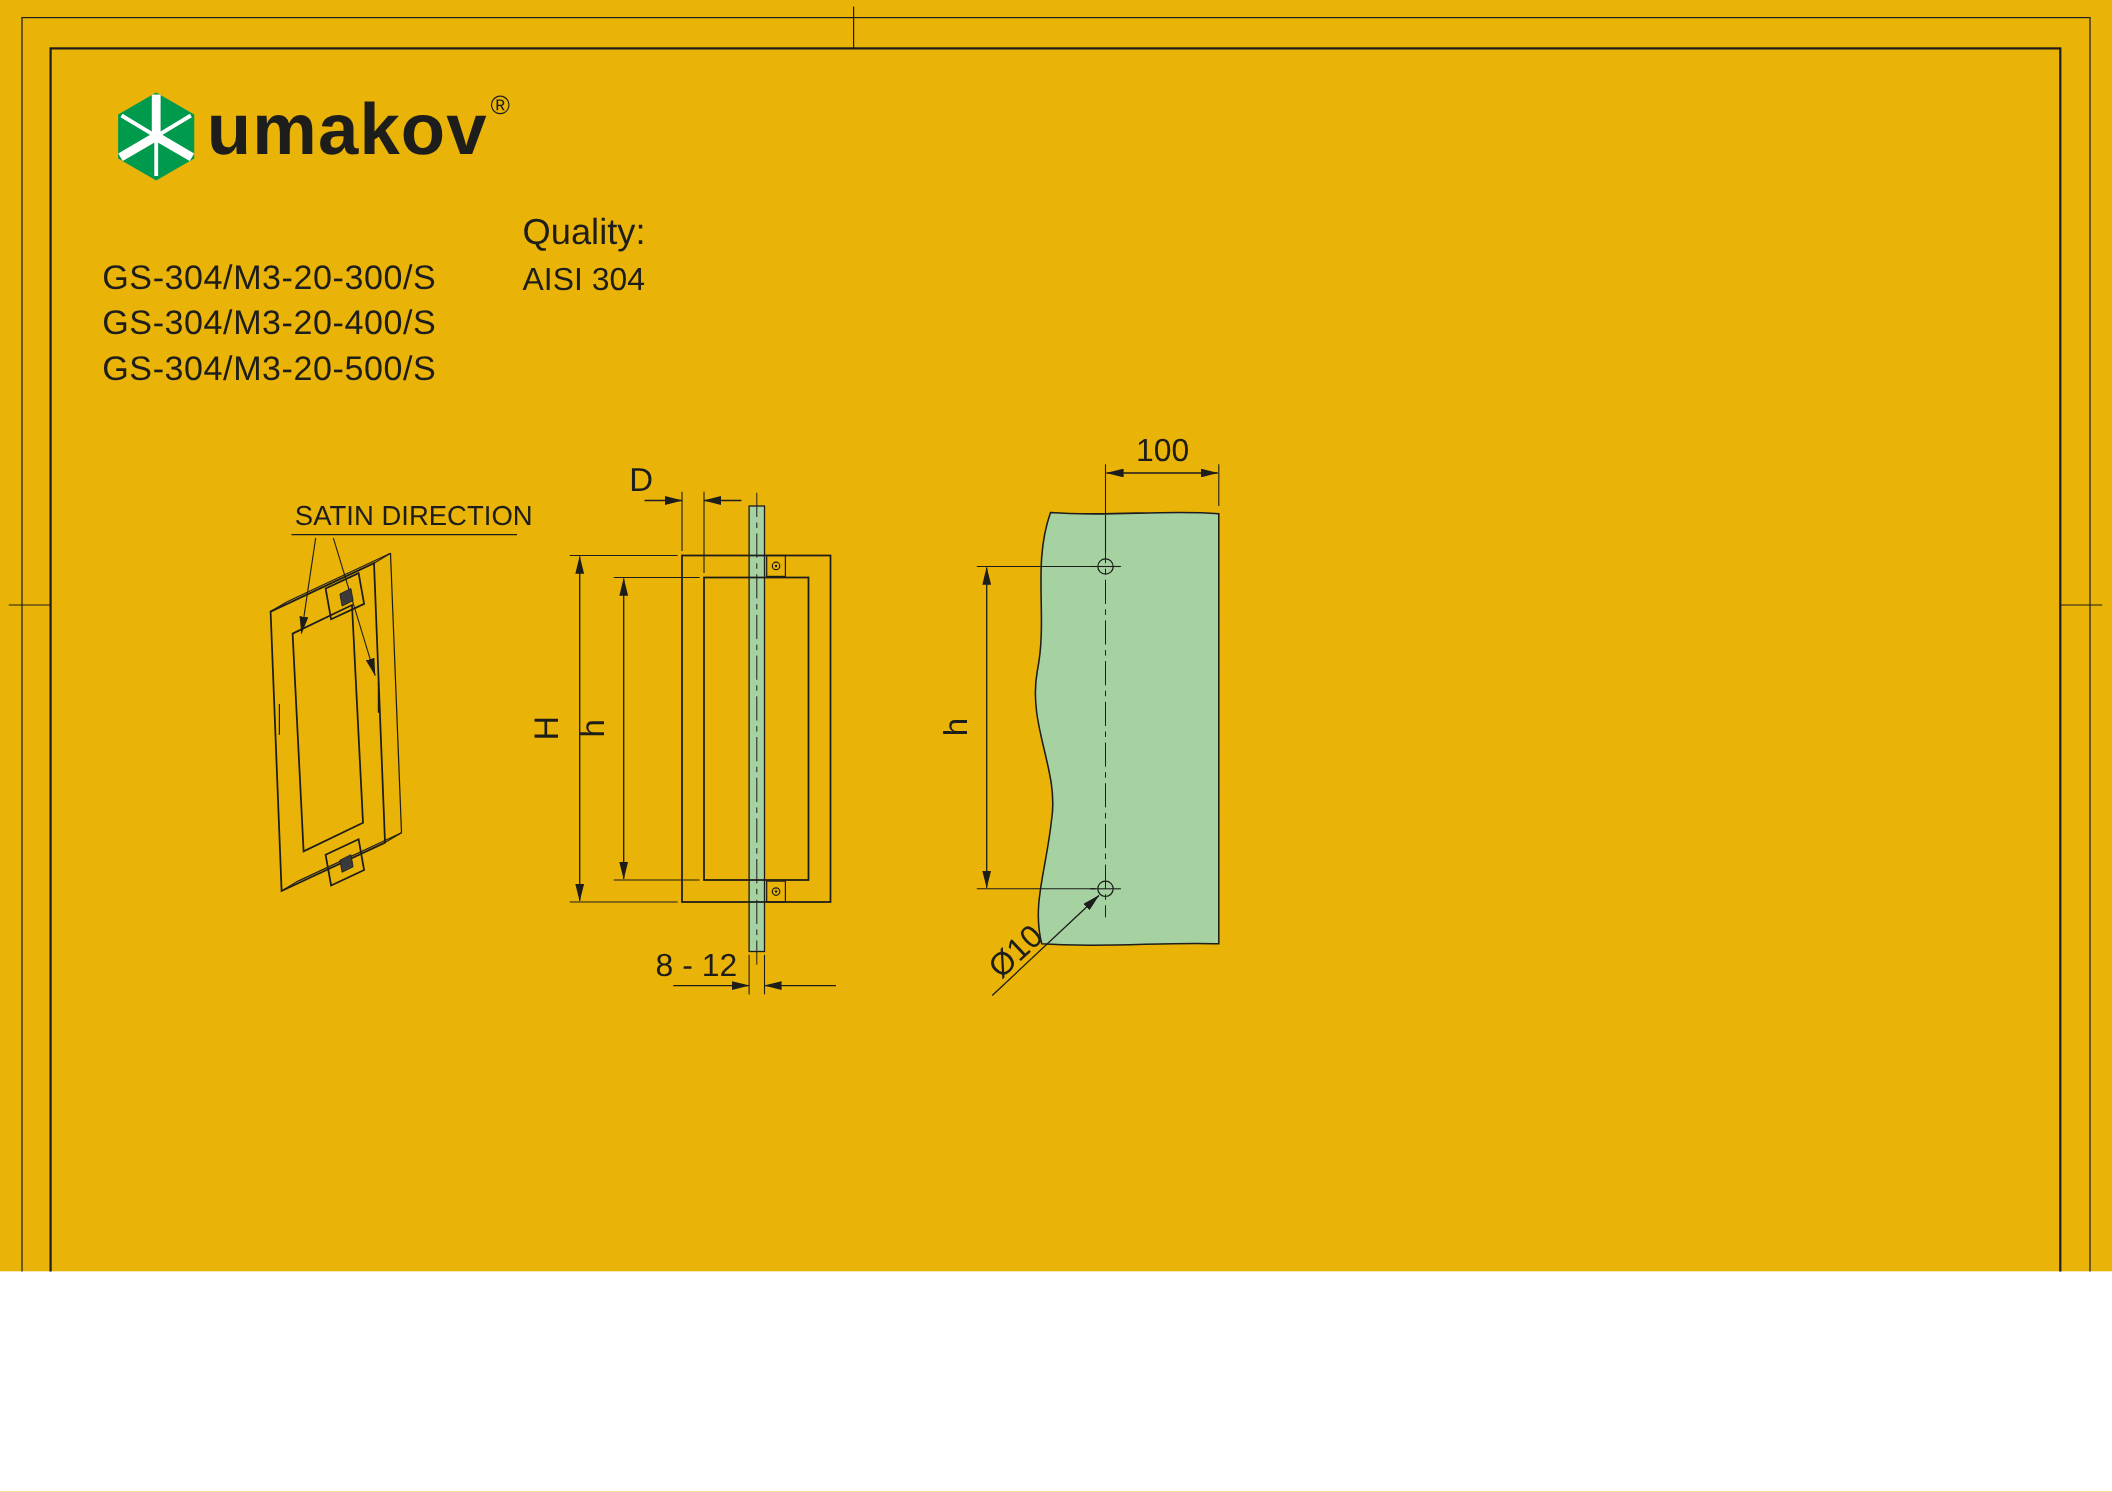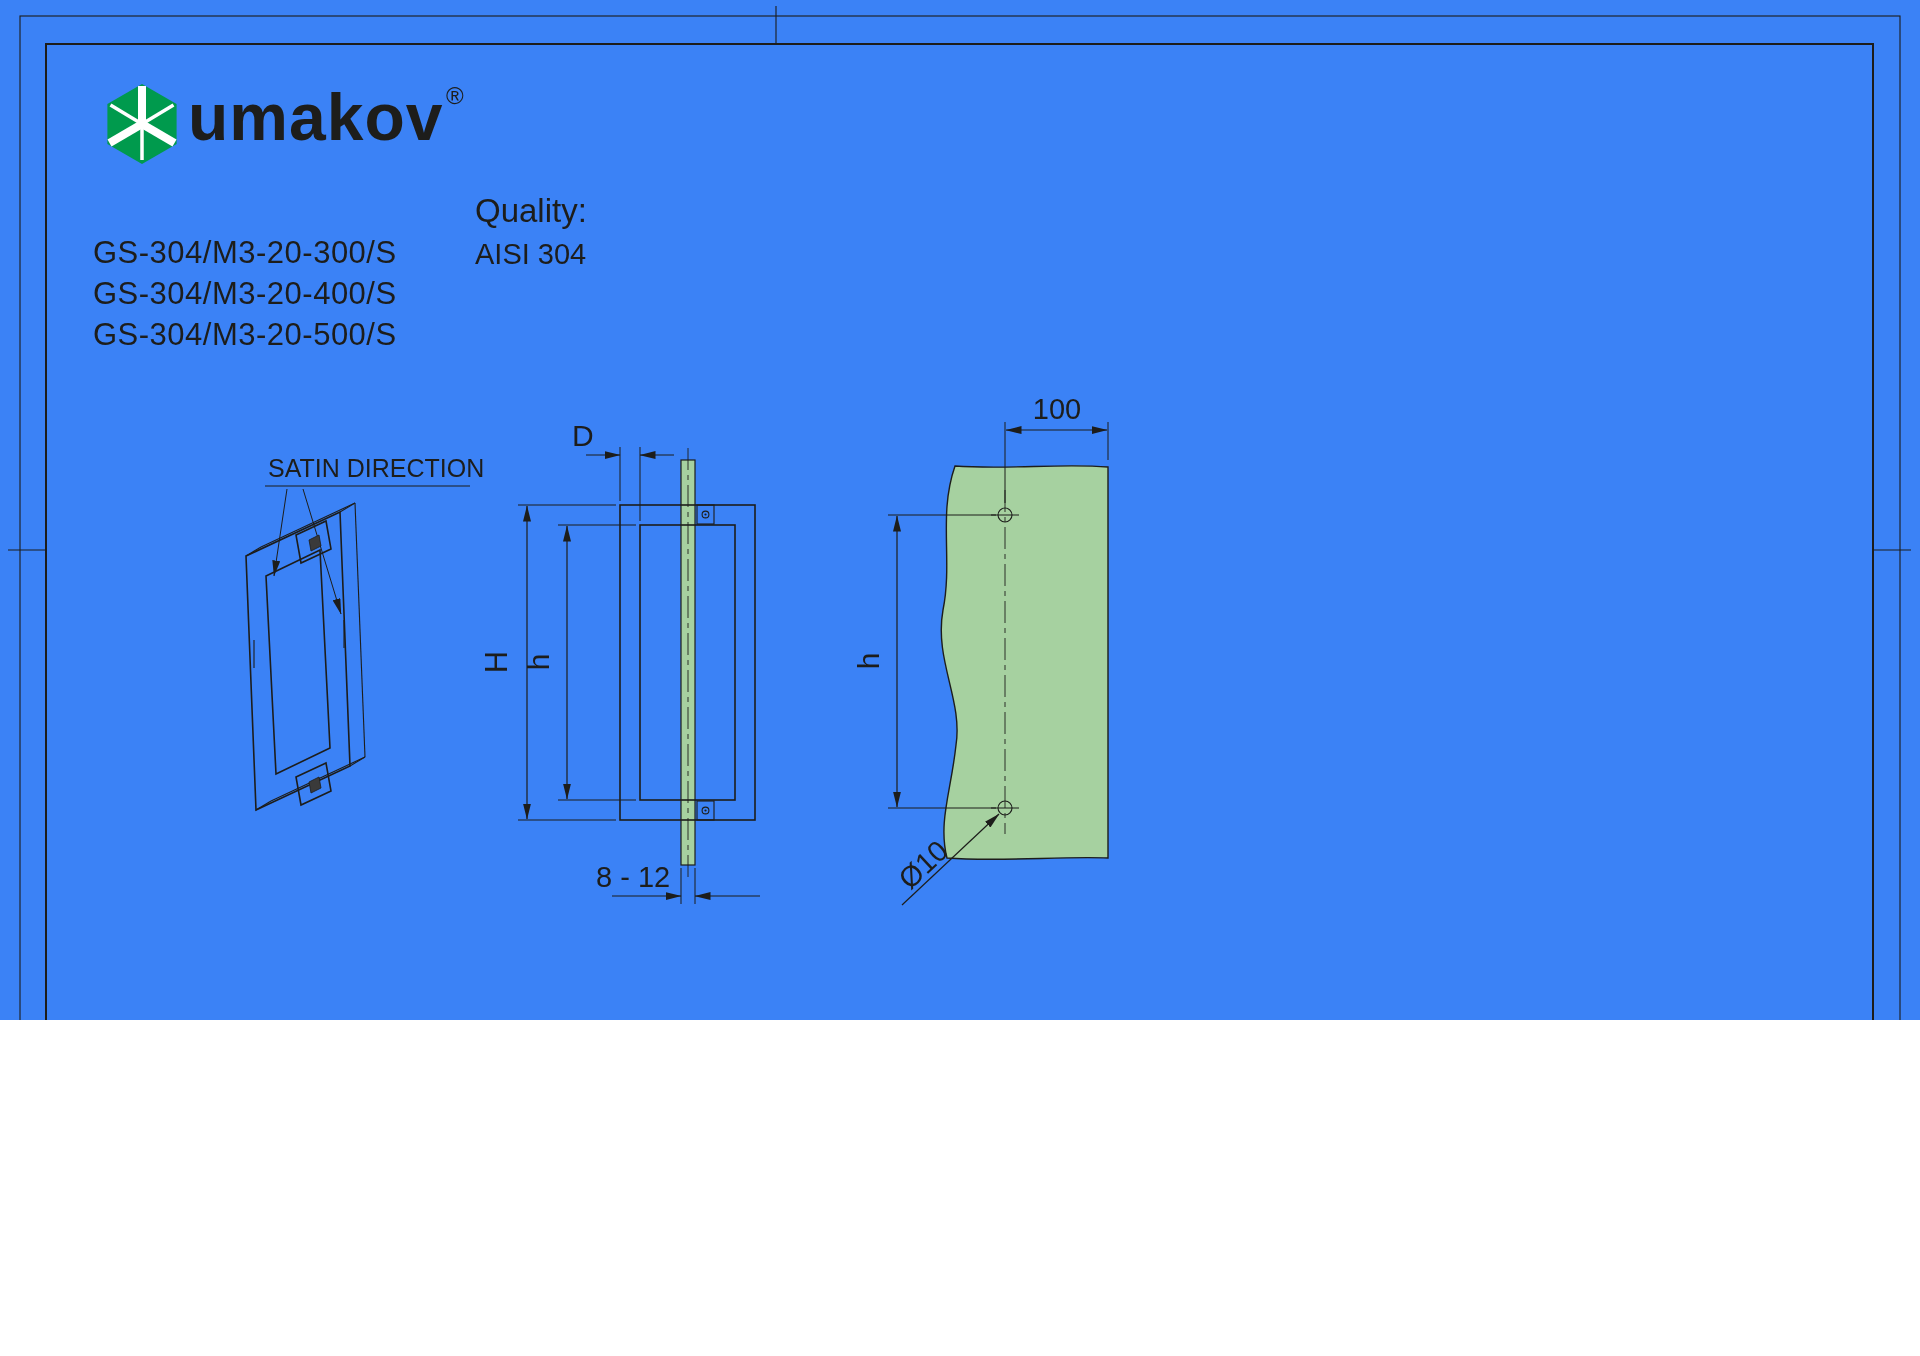--- a/index.html
+++ b/index.html
@@ -1,17 +1,17 @@
 <!DOCTYPE html>
 <html><head>
 <meta charset="utf-8">
 <style>
   html, body { margin: 0; padding: 0; background: #ffffff; }
   body { font-family: "Liberation Sans", sans-serif; }
-  .sheet { width: 1920px; height: 1020px; position: relative; background: #3b82f6; }
+  .sheet { width: 1920px; height: 1156px; position: relative; background: #eab308; }
   svg { display: block; }
   text { fill: #1d1d1b; }
   .thin   { stroke: #1d1d1b; stroke-width: 1.1; fill: none; }
   .med    { stroke: #1d1d1b; stroke-width: 1.6; fill: none; }
   .thick  { stroke: #1d1d1b; stroke-width: 2;   fill: none; }
   .dim    { stroke: #1d1d1b; stroke-width: 1.2; fill: none; }
   .ext    { stroke: #1d1d1b; stroke-width: 1;   fill: none; }
   .center { stroke: #1d1d1b; stroke-width: 0.9; fill: none; stroke-dasharray: 22 5 5 5; }
 </style>
 </head>

